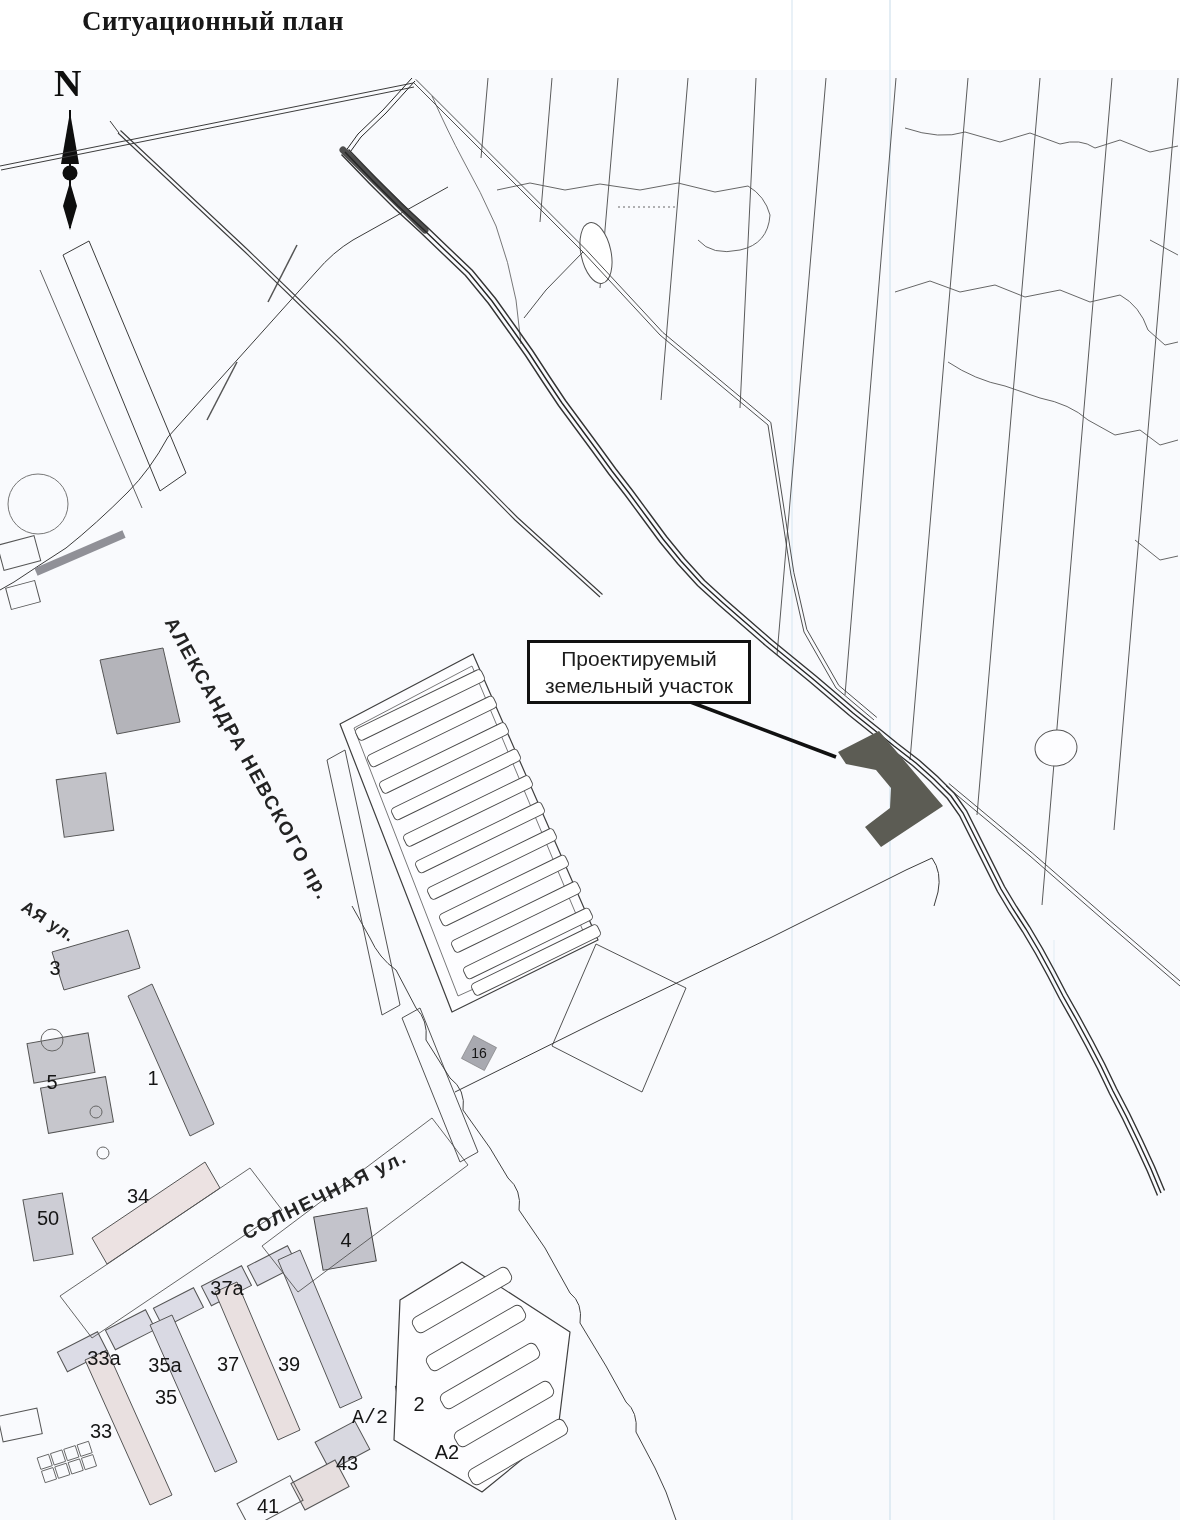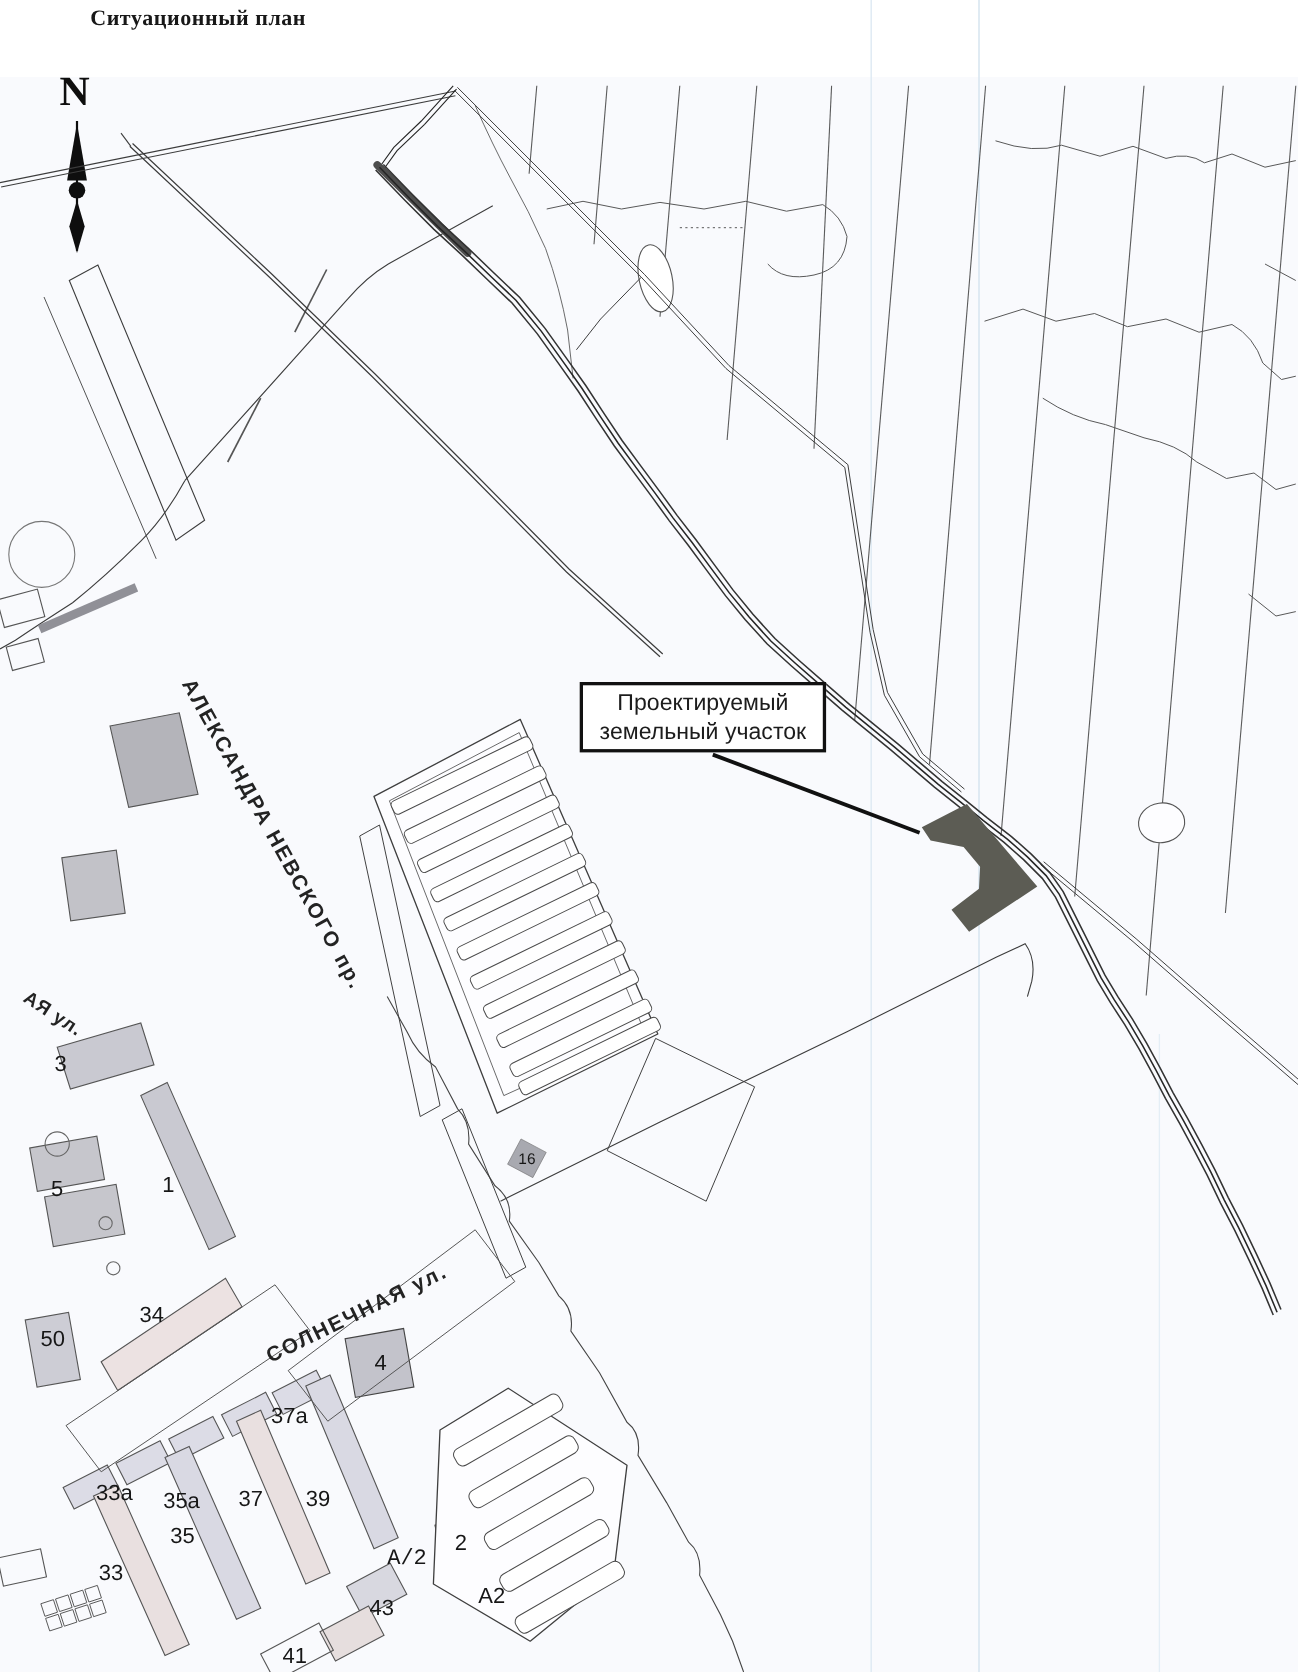--- a/index.html
+++ b/index.html
@@ -1,32 +1,32 @@
 <!DOCTYPE html>
 <html><head>
 <meta charset="utf-8">
 <style>
   html,body{margin:0;padding:0;background:#e8e8e8;}
   .stage{position:relative;width:1180px;height:1520px;background:#fcfdfe;overflow:hidden;
          font-family:"Liberation Sans",sans-serif;}
   svg{position:absolute;left:0;top:0;}
   .page-title{position:absolute;left:82px;top:6px;font-family:"Liberation Serif",serif;
-              font-weight:700;font-size:20px;letter-spacing:.5px;color:#181818;white-space:nowrap;}
+              font-weight:700;font-size:27px;letter-spacing:.5px;color:#181818;white-space:nowrap;}
   .north-n{position:absolute;left:54px;top:64px;font-family:"Liberation Serif",serif;
            font-weight:700;font-size:38px;color:#0e0e0e;line-height:1;}
   .street-label{position:absolute;font-weight:700;color:#232323;white-space:nowrap;}
   .street-nevsky{left:247px;top:759px;font-size:19px;letter-spacing:2px;
                  transform:translate(-50%,-50%) rotate(61deg);}
   .street-soln{left:325px;top:1195px;font-size:19px;letter-spacing:2px;
                transform:translate(-50%,-50%) rotate(-26deg);}
   .street-partial{left:48px;top:922px;font-size:17px;letter-spacing:1px;
                   transform:translate(-50%,-50%) rotate(33deg);}
   .num-label{position:absolute;transform:translate(-50%,-50%);font-weight:500;font-size:20px;
              color:#161616;white-space:nowrap;}
-  .callout{position:absolute;left:527px;top:620px;width:218px;height:58px;background:#ffffff;
+  .callout{position:absolute;left:527px;top:640px;width:218px;height:58px;background:#ffffff;
            border:3px solid #111;display:flex;flex-direction:column;justify-content:center;
            align-items:center;text-align:center;font-size:21px;font-weight:500;color:#1c1c1c;
            line-height:1.3;}
 </style>
 </head>
 <body>
 
 <div class="stage">
 
 <svg width="1180" height="1520" viewBox="0 0 1180 1520">
@@ -242,21 +242,21 @@
 <div style="position:absolute;left:0;top:0;width:100%;height:100%;pointer-events:none;">
       <div class="num-label" style="left: 55px; top: 968px;">3</div>
       <div class="num-label" style="left: 52px; top: 1082px;">5</div>
       <div class="num-label" style="left: 153px; top: 1078px;">1</div>
       <div class="num-label" style="left: 138px; top: 1196px;">34</div>
       <div class="num-label" style="left: 48px; top: 1218px;">50</div>
       <div class="num-label" style="left: 346px; top: 1240px;">4</div>
       <div class="num-label" style="left: 479px; top: 1053px; font-size: 14px;">16</div>
       <div class="num-label" style="left: 104px; top: 1358px;">33а</div>
       <div class="num-label" style="left: 165px; top: 1365px;">35а</div>
-      <div class="num-label" style="left: 227px; top: 1288px; margin-left: 36px;">37а</div>
+      <div class="num-label" style="left: 227px; top: 1288px;">37а</div>
       <div class="num-label" style="left: 289px; top: 1364px;">39</div>
       <div class="num-label" style="left: 228px; top: 1364px;">37</div>
       <div class="num-label" style="left: 166px; top: 1397px;">35</div>
       <div class="num-label" style="left: 101px; top: 1431px;">33</div>
       <div class="num-label" style="left: 347px; top: 1463px;">43</div>
       <div class="num-label" style="left: 268px; top: 1506px;">41</div>
       <div class="num-label" style="left: 370px; top: 1417px; font-family: Liberation Mono, monospace;">А/2</div>
       <div class="num-label" style="left: 419px; top: 1404px;">2</div>
       <div class="num-label" style="left: 447px; top: 1452px; text-align: right;">А2</div>
     </div>

